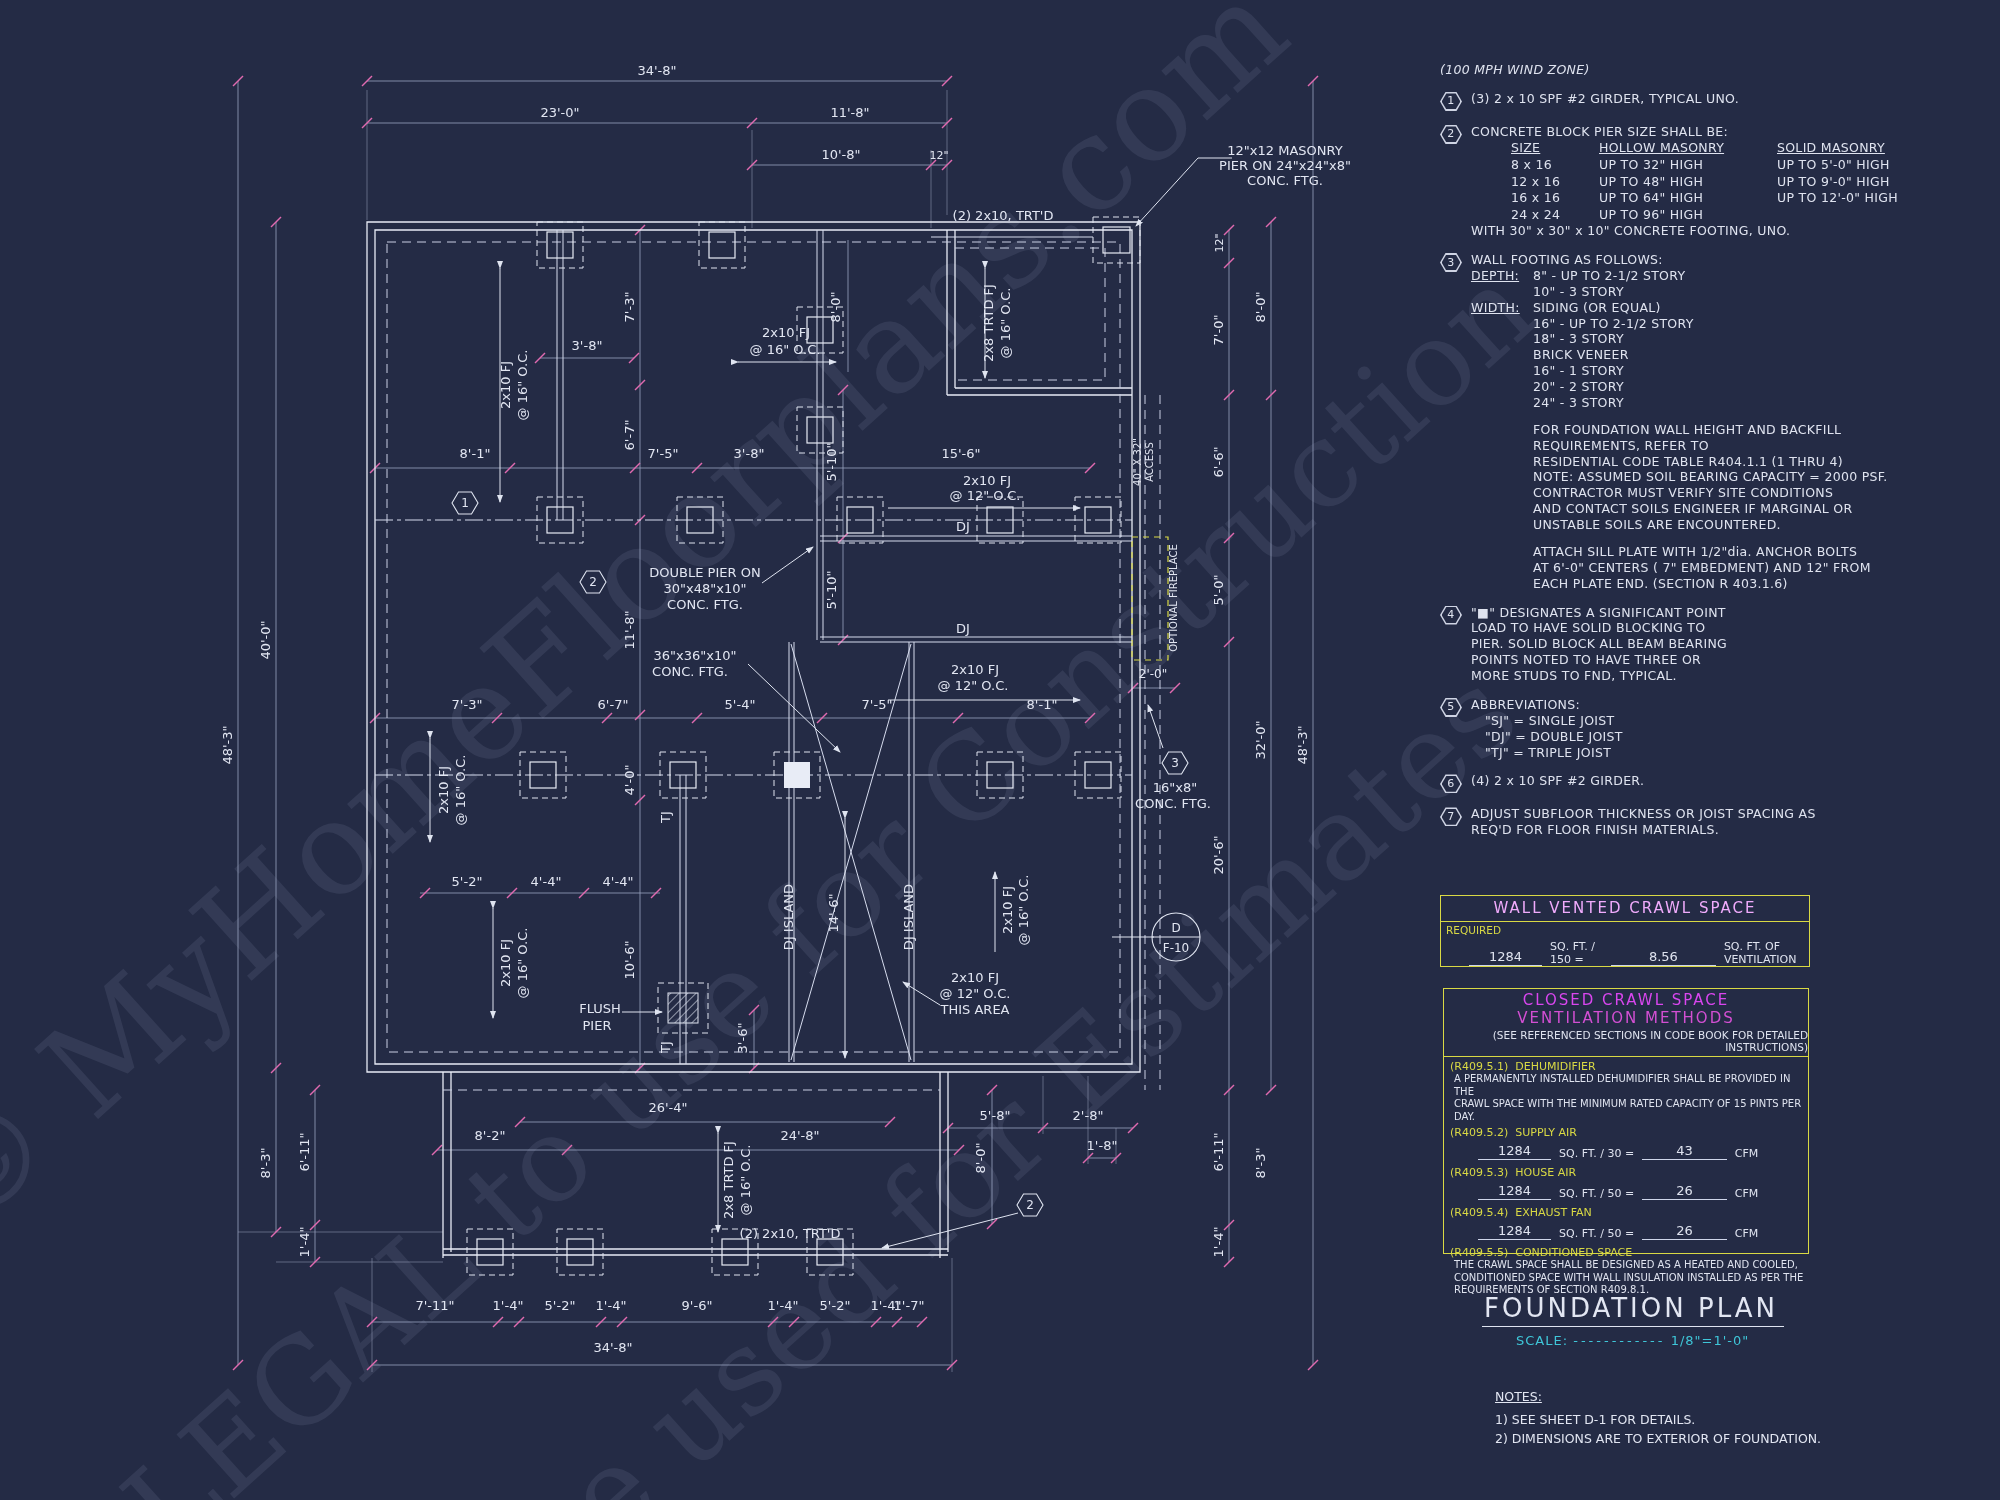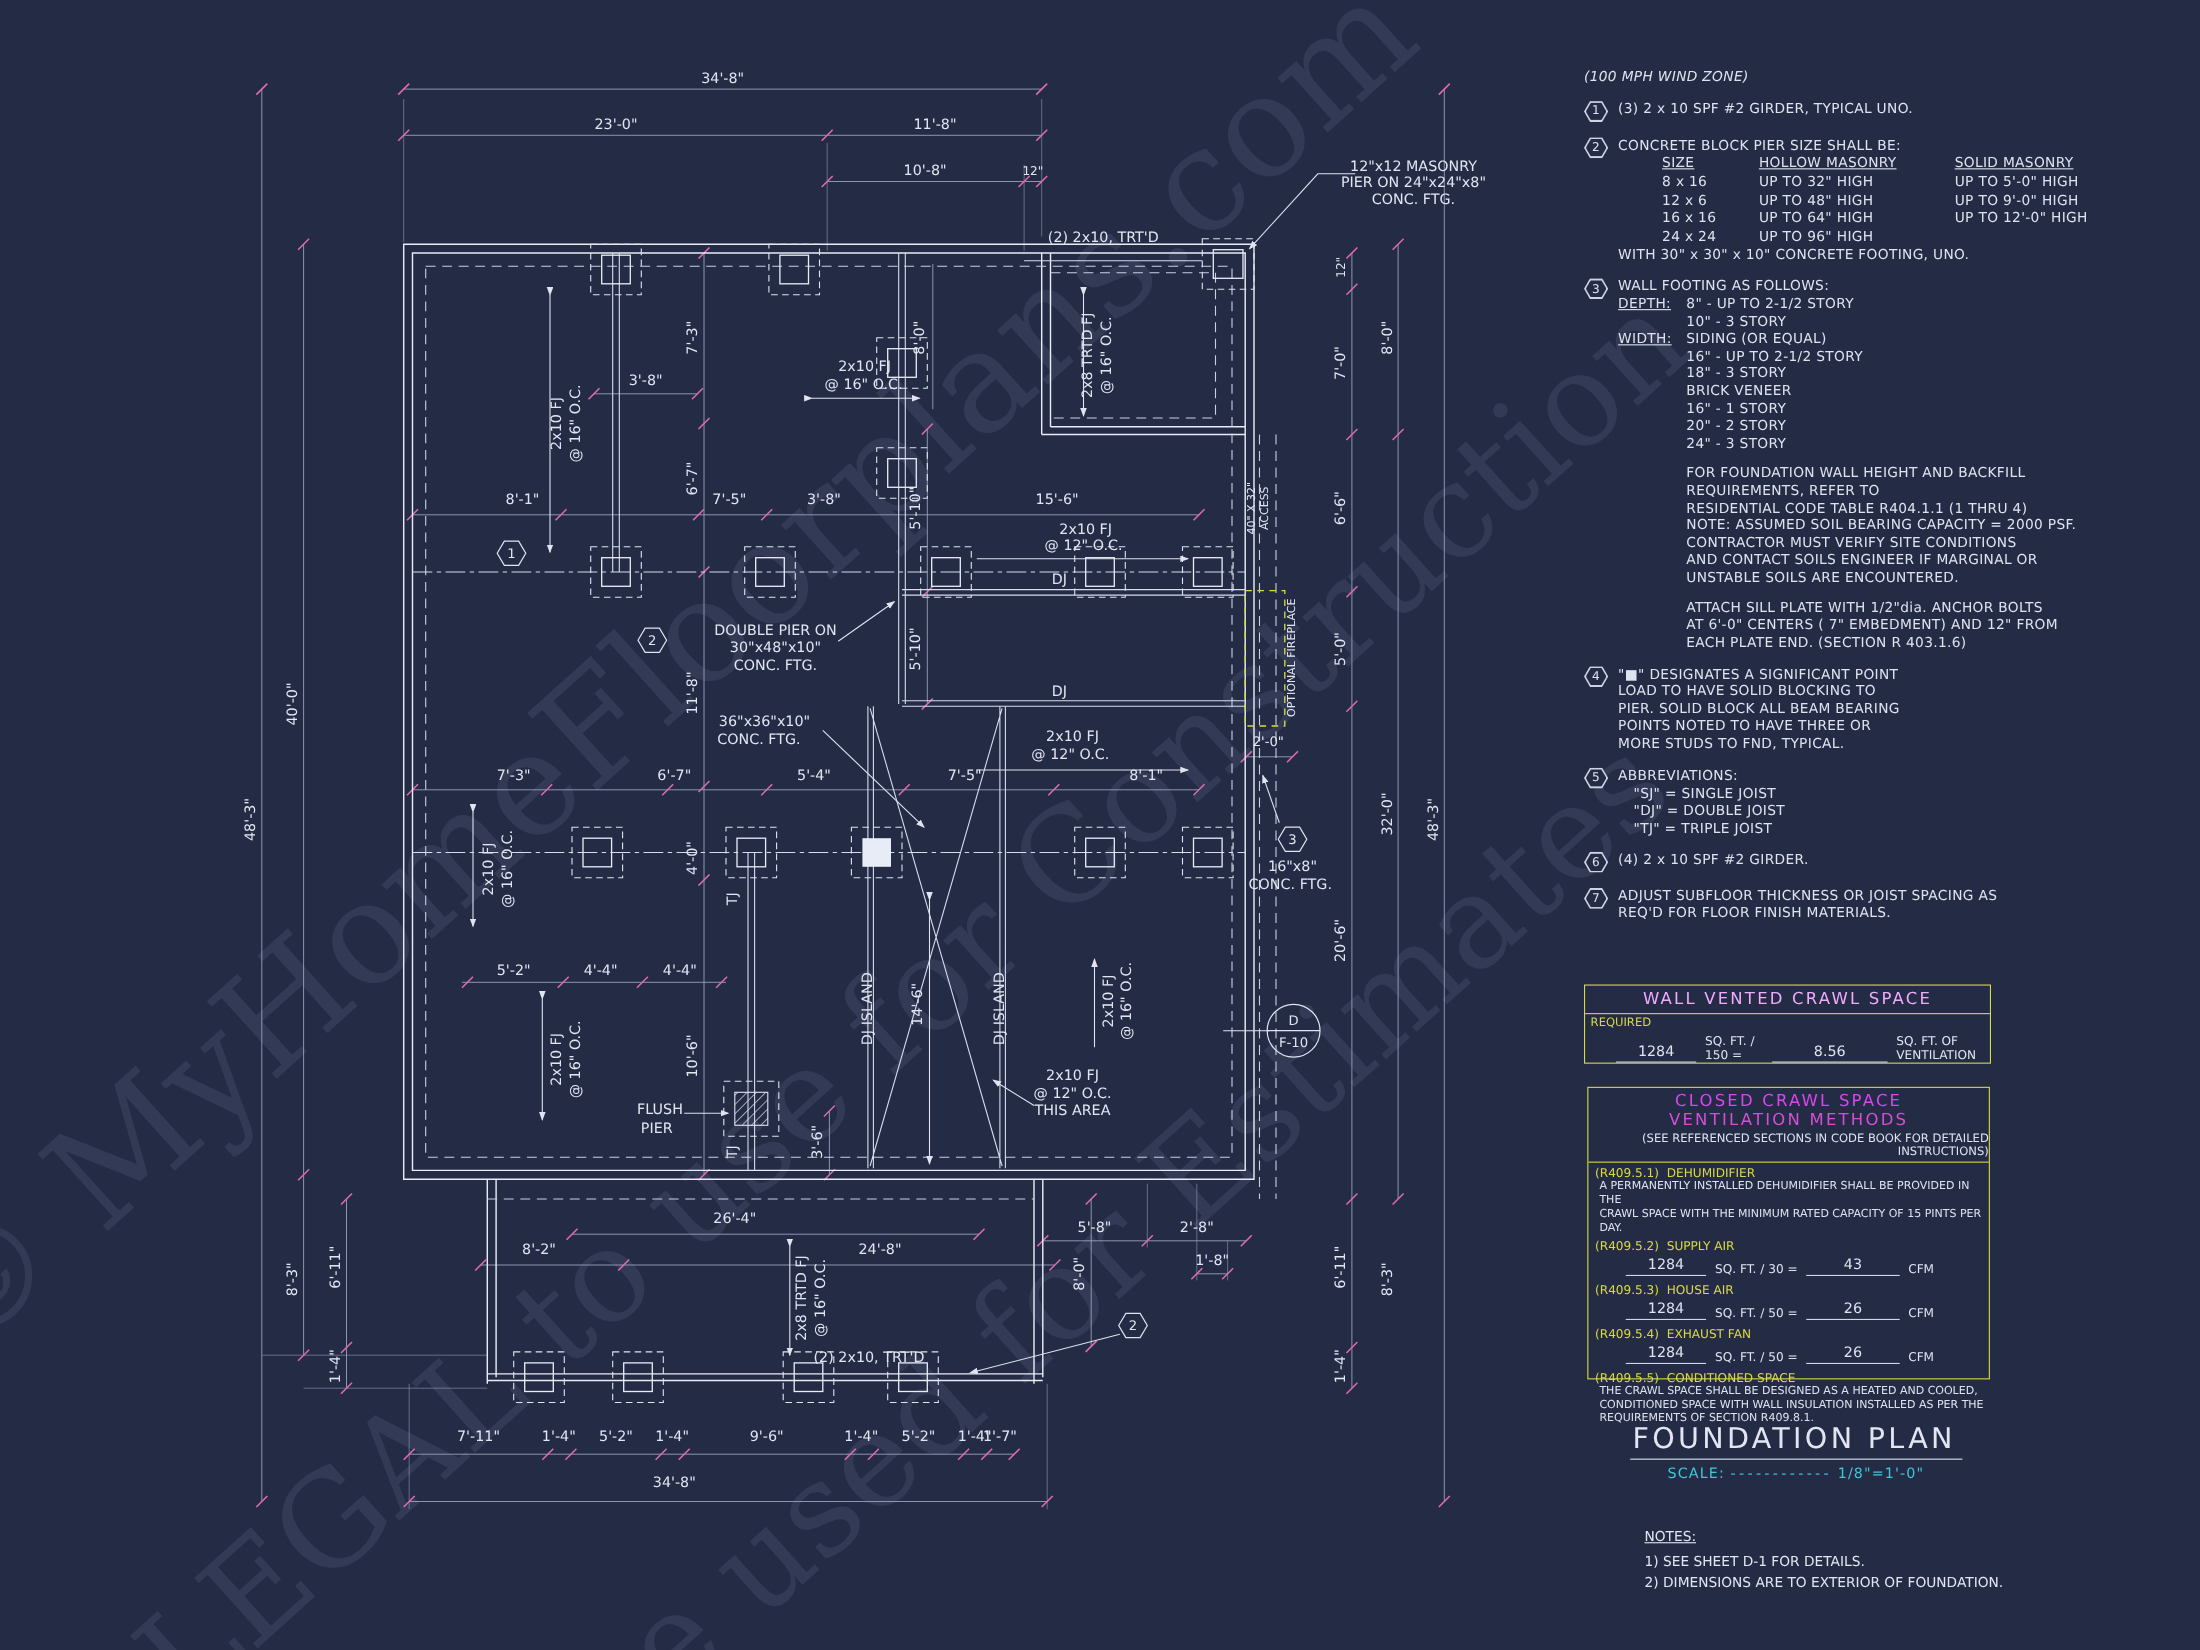--- a/index.html
+++ b/index.html
@@ -390,21 +390,21 @@
         </span>
       <div>
         <div>CONCRETE BLOCK PIER SIZE SHALL BE:</div>
         <div class="ptable">
           <span class="u">SIZE</span>
           <span class="u">HOLLOW MASONRY</span>
           <span class="u">SOLID MASONRY</span>
           <span>8 x 16</span>
             <span>UP TO 32" HIGH</span>
             <span>UP TO 5'-0" HIGH</span>
-          <span>12 x 6</span>
+          <span>12 x 16</span>
             <span>UP TO 48" HIGH</span>
             <span>UP TO 9'-0" HIGH</span>
           <span>16 x 16</span>
             <span>UP TO 64" HIGH</span>
             <span>UP TO 12'-0" HIGH</span>
           <span>24 x 24</span>
             <span>UP TO 96" HIGH</span>
             <span></span>
         </div>
         <div>WITH 30" x 30" x 10" CONCRETE FOOTING, UNO.</div>

